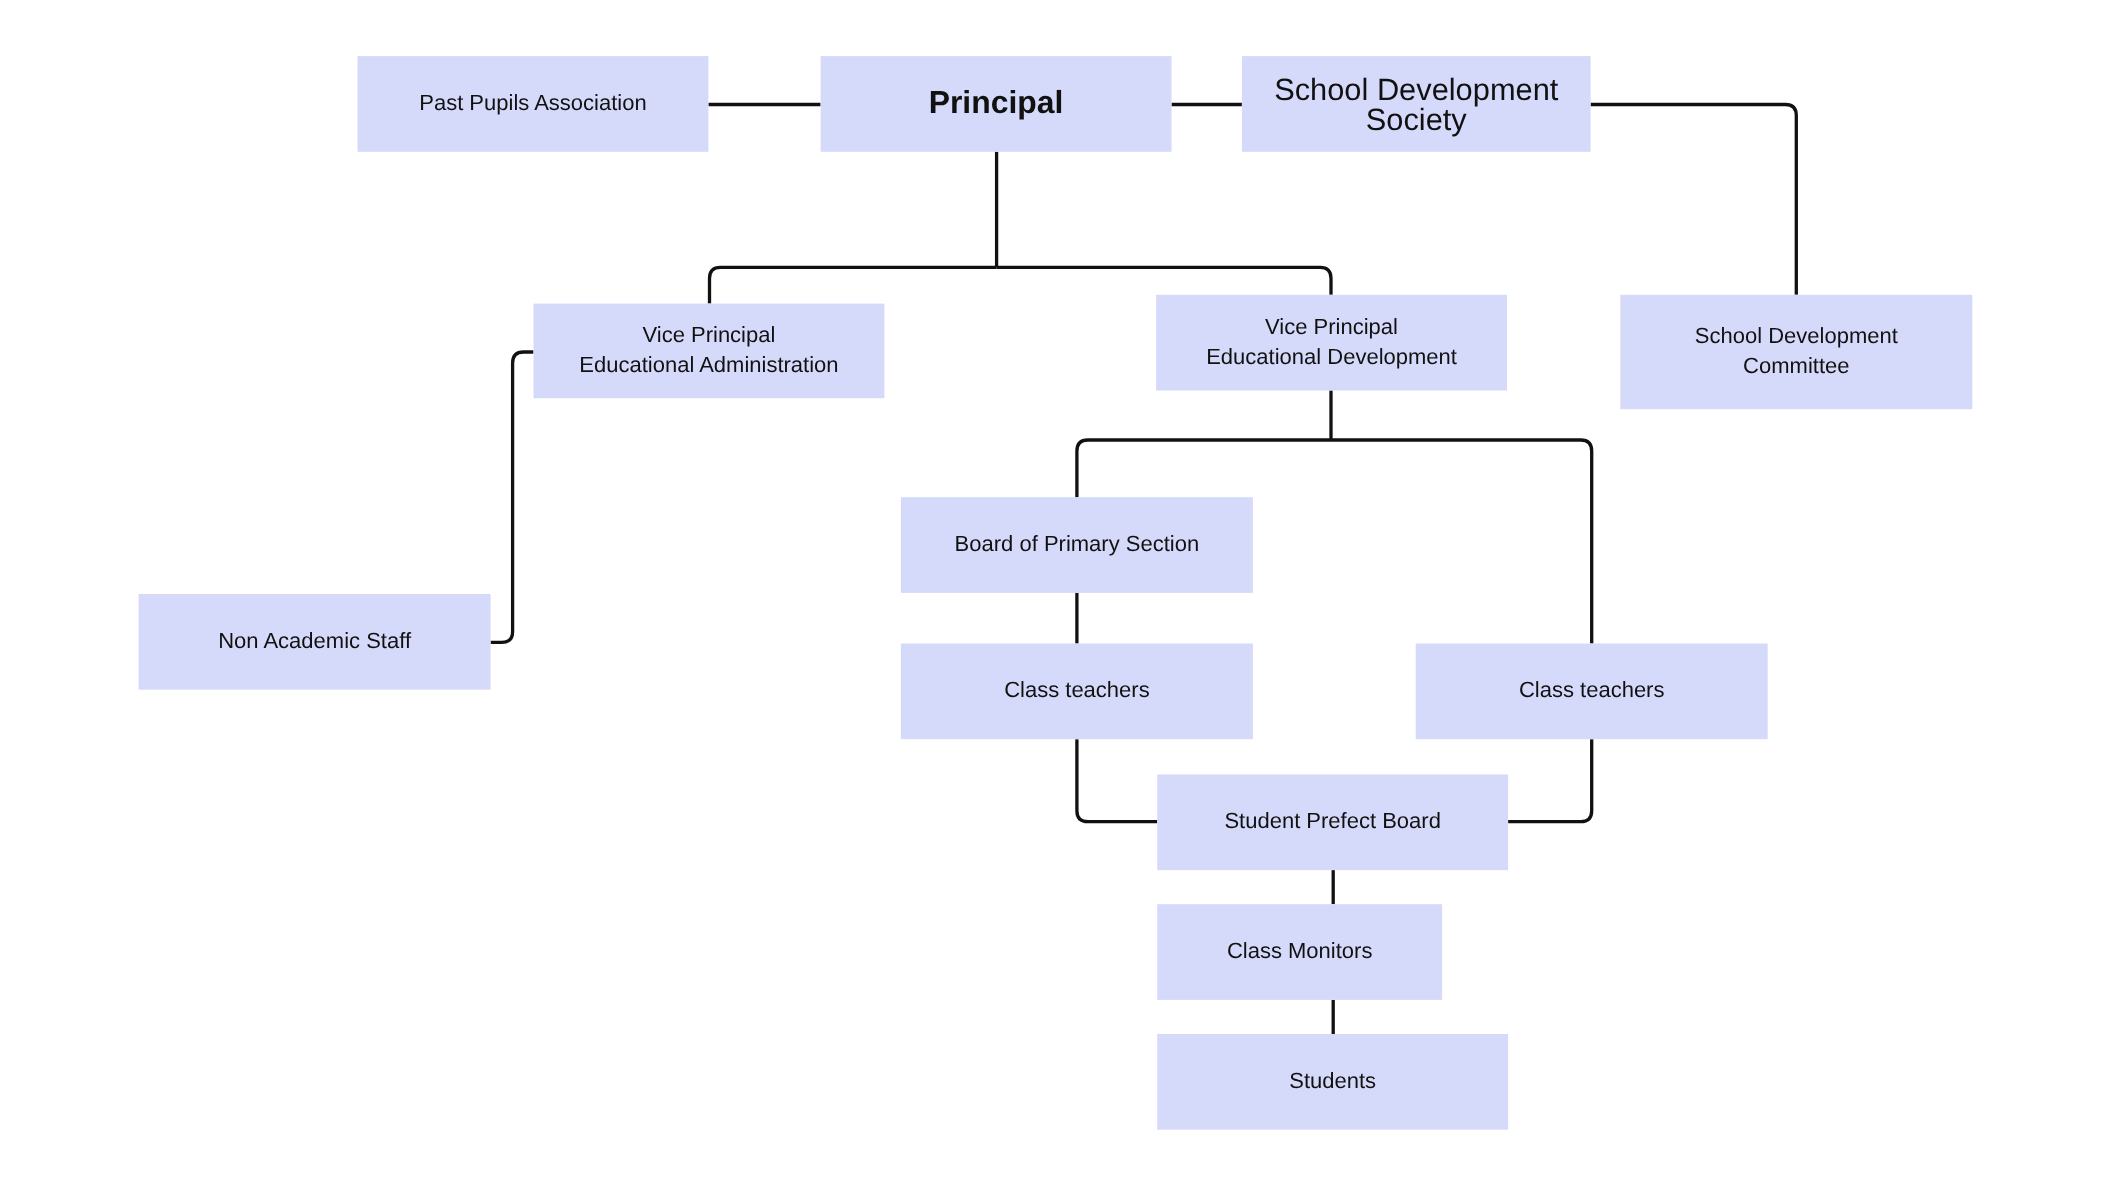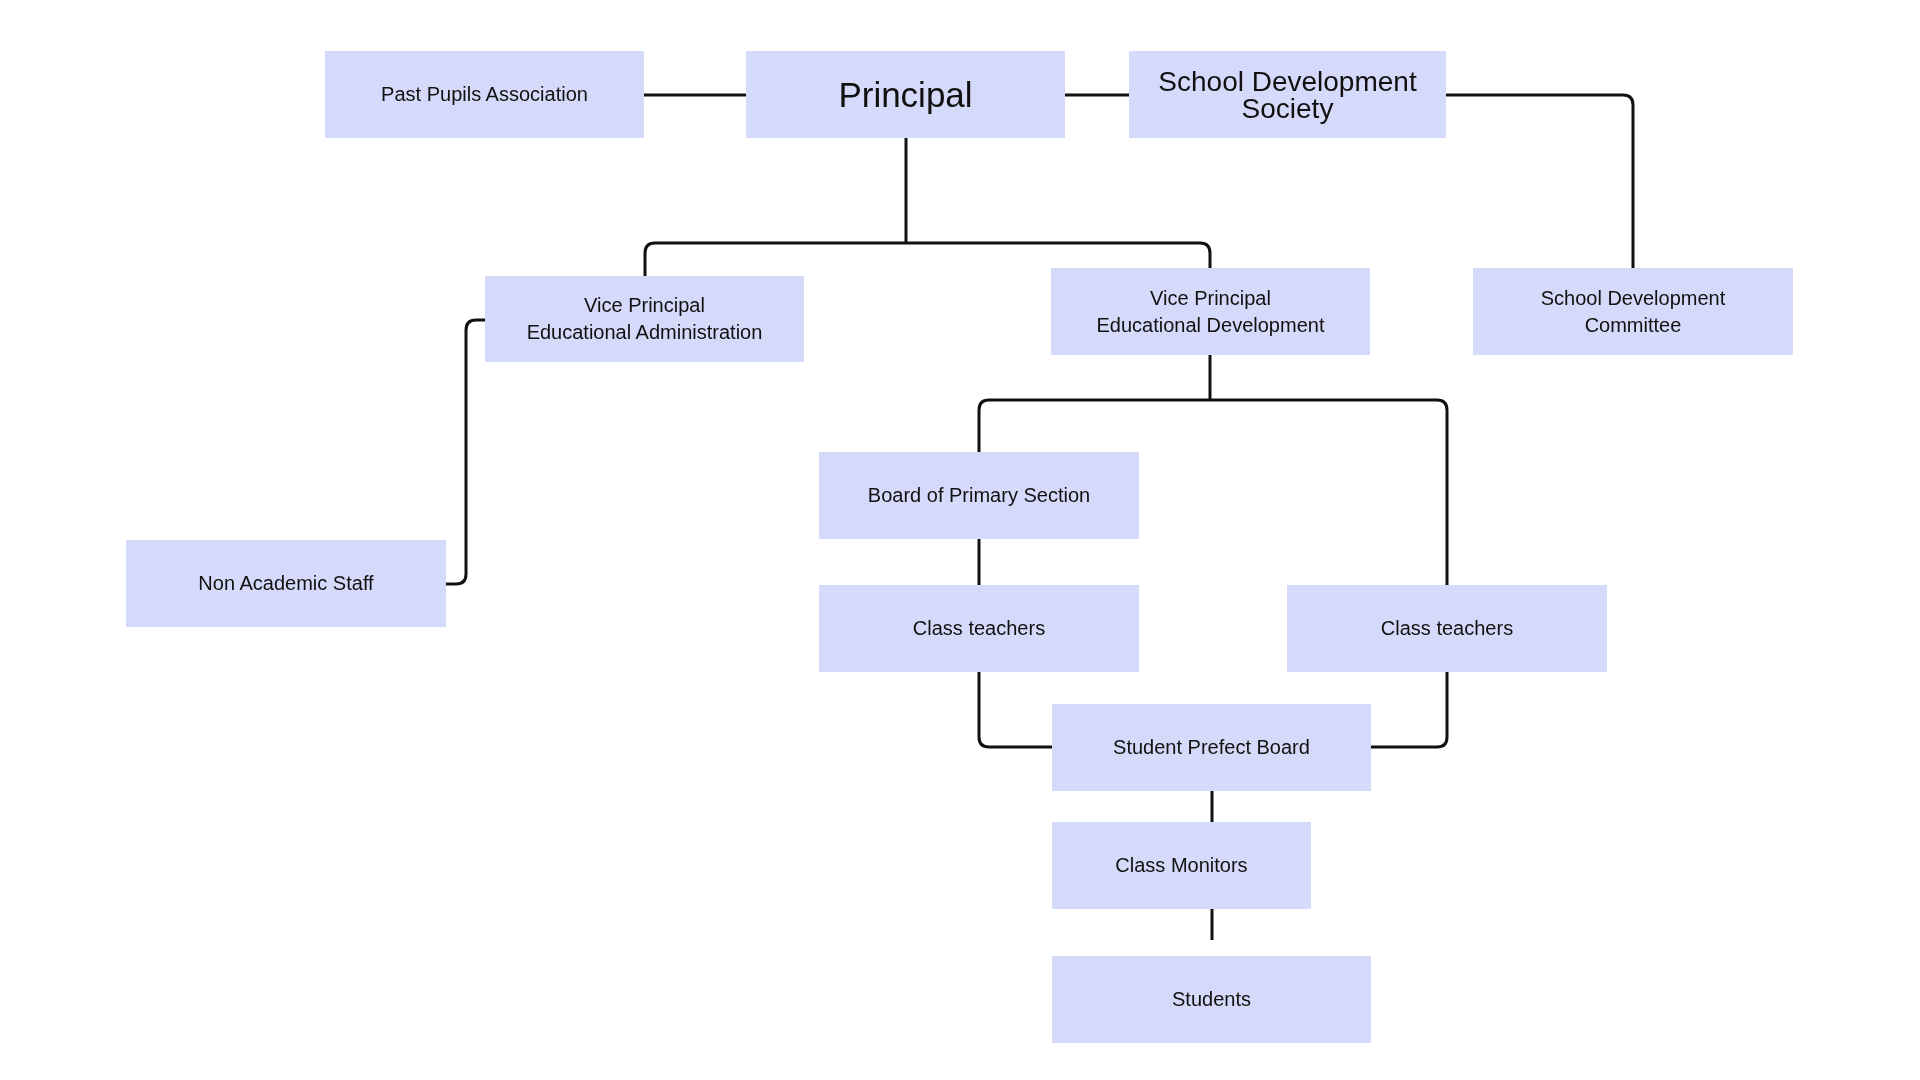--- a/index.html
+++ b/index.html
@@ -3,21 +3,21 @@
 <meta charset="utf-8">
 <style>
   html, body { margin:0; padding:0; background:#ffffff; }
   body { width:1920px; height:1080px; position:relative; overflow:hidden;
          font-family:"Liberation Sans", "DejaVu Sans", sans-serif; color:#111; }
   svg.links { position:absolute; left:0; top:0; width:1920px; height:1080px; }
   svg.links path { fill:none; stroke:#111; stroke-width:3; }
   .node { position:absolute; background:#d6dafa; display:flex; align-items:center;
           justify-content:center; text-align:center; font-size:20px; line-height:27px;
           white-space:pre-line; }
-  .node.big { font-size:35px; }
+  .node.big { font-size:29px;font-weight:bold; }
   .node.small { font-size:28px; }
 </style>
 </head>
 <body>
 
 <svg class="links">
   <path d="M644 95 H746"></path>
   <path d="M1065 95 H1129"></path>
   <path d="M1446 95 H1623 Q1633 95 1633 105 V268"></path>
   <path d="M906 138 V243"></path>
@@ -34,21 +34,21 @@
   <path d="M1212 909 V940"></path>
 </svg>
 
 <div class="node" style="left:325px;top:51px;width:319px;height:87px;"><span>Past Pupils Association</span></div>
 <div class="node big" style="left:746px;top:51px;width:319px;height:87px;"><span>Principal</span></div>
 <div class="node small" style="left:1129px;top:51px;width:317px;height:87px;"><span>School Development Society</span></div>
 <div class="node" style="left:485px;top:276px;width:319px;height:86px;"><span>Vice Principal
 Educational Administration</span></div>
 <div class="node" style="left:1051px;top:268px;width:319px;height:87px;"><span>Vice Principal
 Educational Development</span></div>
-<div class="node" style="left:1473px;top:268px;width:320px;height:87px;"><span>School Development
+<div class="node" style="left:1473px;top:268px;width:320px;height:104px;"><span>School Development
 Committee</span></div>
 <div class="node" style="left:819px;top:452px;width:320px;height:87px;"><span>Board of Primary Section</span></div>
 <div class="node" style="left:126px;top:540px;width:320px;height:87px;"><span>Non Academic Staff</span></div>
 <div class="node" style="left:819px;top:585px;width:320px;height:87px;"><span>Class teachers</span></div>
 <div class="node" style="left:1287px;top:585px;width:320px;height:87px;"><span>Class teachers</span></div>
 <div class="node" style="left:1052px;top:704px;width:319px;height:87px;"><span>Student Prefect Board</span></div>
 <div class="node" style="left:1052px;top:822px;width:259px;height:87px;"><span>Class Monitors</span></div>
-<div class="node" style="left:1052px;top:940px;width:319px;height:87px;margin-top:16px;"><span>Students</span></div>
+<div class="node" style="left:1052px;top:940px;width:319px;height:87px;"><span>Students</span></div>
 
 </body></html>

